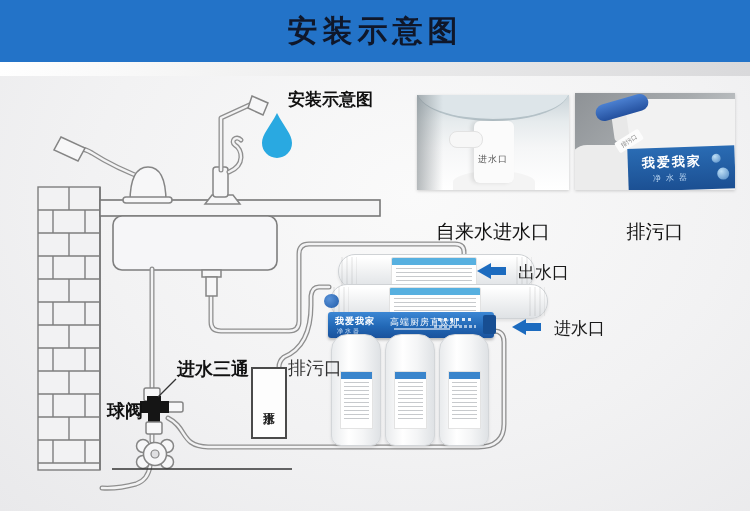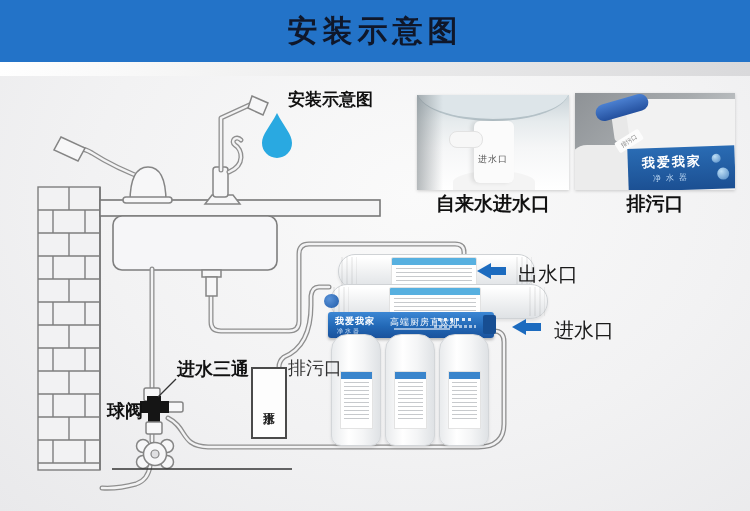--- a/index.html
+++ b/index.html
@@ -9,21 +9,21 @@
 
   
   .banner{left:0;top:0;width:750px;height:62px;background:#2373c8;}
   .banner-title{width:100%;text-align:center;line-height:62px;color:#0f172a;
     font-size:30px;font-weight:bold;letter-spacing:5px;}
   .banner-shadow{left:0;top:62px;width:750px;height:14px;
     background:linear-gradient(90deg,#ffffff 0%,#f3f3f3 30%,#d9d9db 100%);}
 
   
   .lbl{color:#111;font-weight:bold;font-size:17px;white-space:nowrap;}
-  .lbl-reg{color:#333;font-weight:normal;font-size:20px;white-space:nowrap;}
+  .lbl-reg{color:#333;font-weight:normal;font-size:17px;white-space:nowrap;}
 
   
   .arrow{width:30px;height:16px;}
   .a-head{position:absolute;left:0;top:0;width:0;height:0;
     border-top:8px solid transparent;border-bottom:8px solid transparent;
     border-right:14px solid #1c6bbf;}
   .a-shaft{position:absolute;left:13px;top:4px;width:16px;height:8px;background:#1c6bbf;}
 
   
   .sewer-box{left:251px;top:367px;width:32px;height:68px;border:2px solid #4a4a4a;
@@ -92,21 +92,21 @@
     transform:rotate(-32deg);font-size:6px;color:#777;text-align:center;line-height:12px;}
   .p2-panel{position:absolute;left:53px;top:54px;width:107px;height:43px;
     background:linear-gradient(180deg,#2a6cb4,#1b4f92);transform:rotate(-2deg);}
   .p2-brand{position:absolute;left:0;top:6px;width:88px;text-align:center;color:#fff;
     font-size:13px;font-weight:bold;letter-spacing:2px;}
   .p2-brandsub{position:absolute;left:0;top:25px;width:88px;text-align:center;color:#bcd7f2;
     font-size:8px;letter-spacing:5px;}
   .p2-drop{position:absolute;width:9px;height:9px;border-radius:50%;
     background:radial-gradient(circle at 35% 30%,#bfe0f7,#4d86c2);}
 
-  .caption{font-weight:bold;font-size:19px;color:#111;text-align:center;white-space:nowrap;}
+  .caption{font-weight:normal;font-size:19px;color:#111;text-align:center;white-space:nowrap;margin-top:28px;}
 
   svg{position:absolute;left:0;top:0;}
   .tube{fill:none;stroke:#8f8f8f;stroke-width:5;stroke-linejoin:round;stroke-linecap:round;}
   .tube-core{fill:none;stroke:#f3f3f4;stroke-width:2.4;stroke-linejoin:round;stroke-linecap:round;}
   .fill-art{fill:#f7f7f8;stroke:#858585;stroke-width:1.5;}
   .leader{stroke:#333;stroke-width:1.3;}
 </style>
 </head>
 <body>
 

